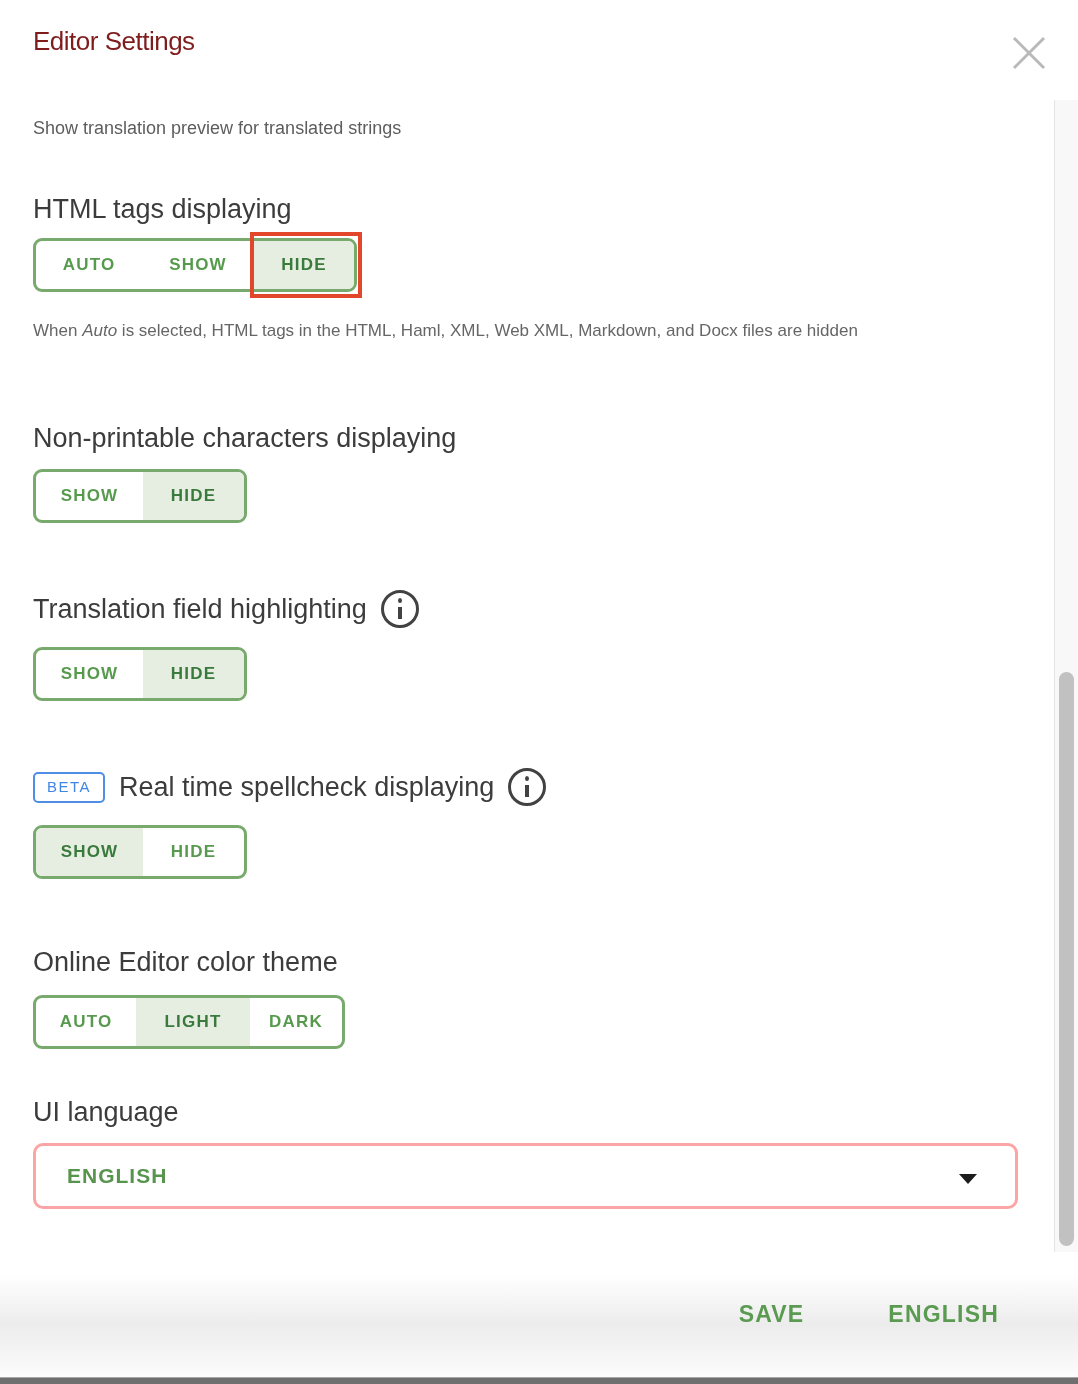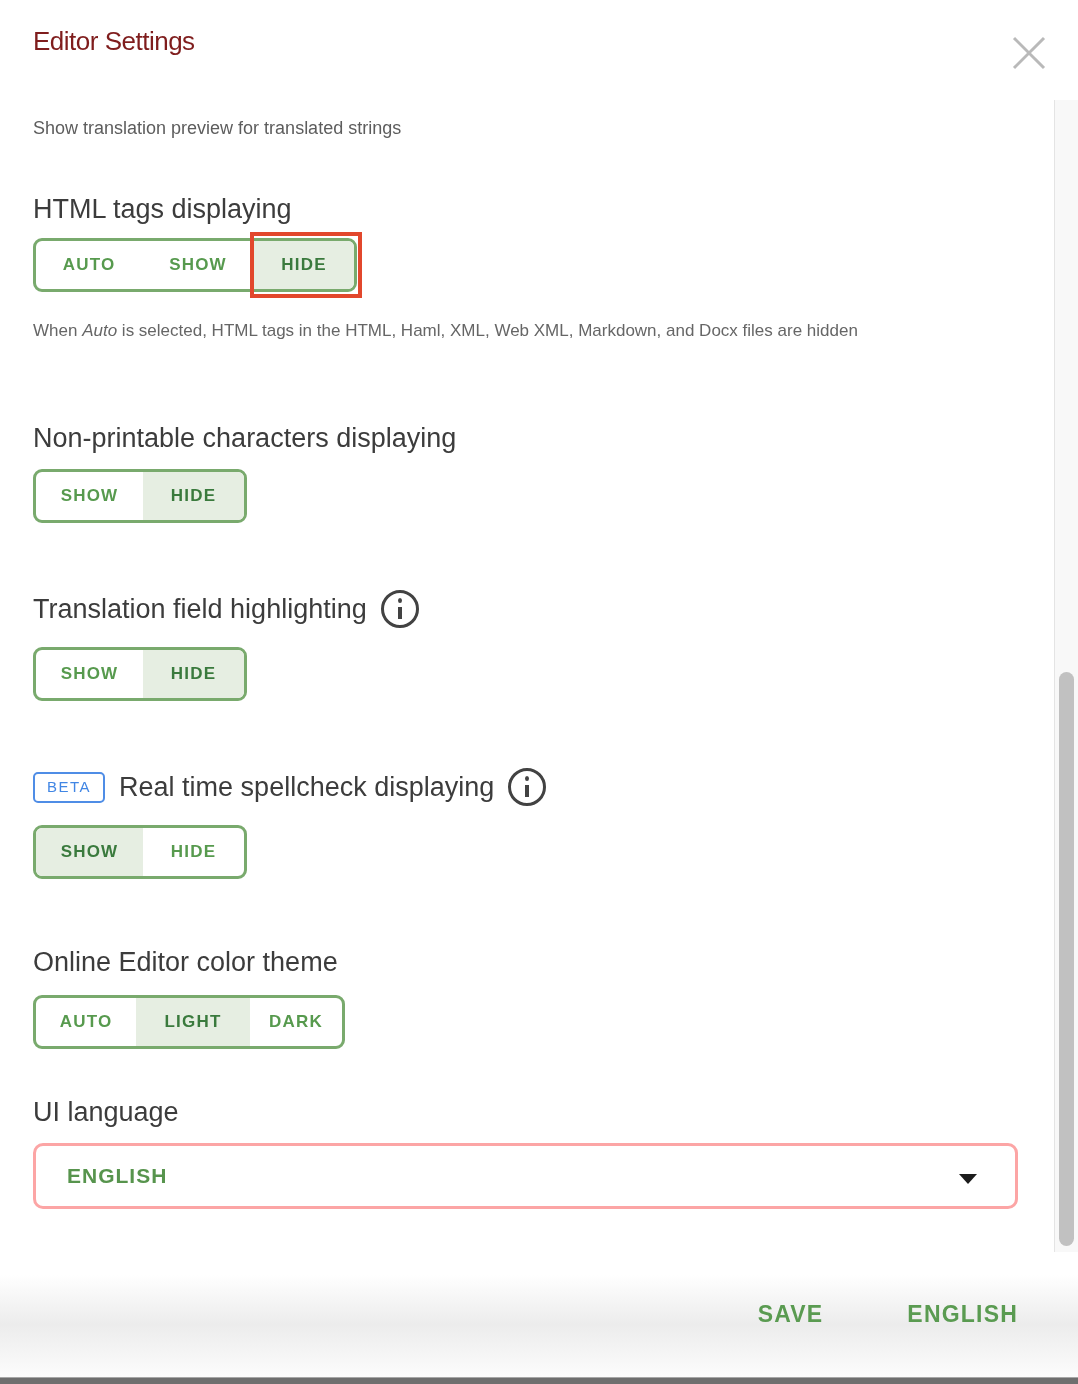--- a/index.html
+++ b/index.html
@@ -61,21 +61,21 @@
     border-top:10px solid #1c1c1c; }
 
   
   .scrollbar-track { position:absolute; right:0; top:100px; width:24px; height:1152px;
     background:#f8f8f8; border-left:1px solid #e4e4e4; }
   .scrollbar-thumb { position:absolute; left:4px; top:572px; width:15px; height:574px;
     border-radius:8px; background:#c1c1c1; cursor:grab; }
 
   
   .footer { position:absolute; left:0; right:0; bottom:7px; height:125px;
-    display:flex; align-items:center; justify-content:flex-end; gap:84px; padding-right:60px;
+    display:flex; align-items:center; justify-content:flex-end; gap:84px; padding-right:79px;
     background:linear-gradient(to bottom, #ffffff 0%, #ffffff 18%, #ececec 58%, #f9f9f9 92%, #fdfdfd 100%); }
   .footer-btn { font-size:23px; font-weight:700; letter-spacing:1.2px; color:#5a9b51;
     cursor:pointer; background:none; border:none; font-family:"Liberation Sans", sans-serif; }
   .bottom-edge { position:absolute; left:0; right:0; bottom:0; height:7px; background:#6f6f6f;
     border-top:1px solid #a8a8a8; }
 </style>
 </head>
 <body>
 
 <div class="modal">

